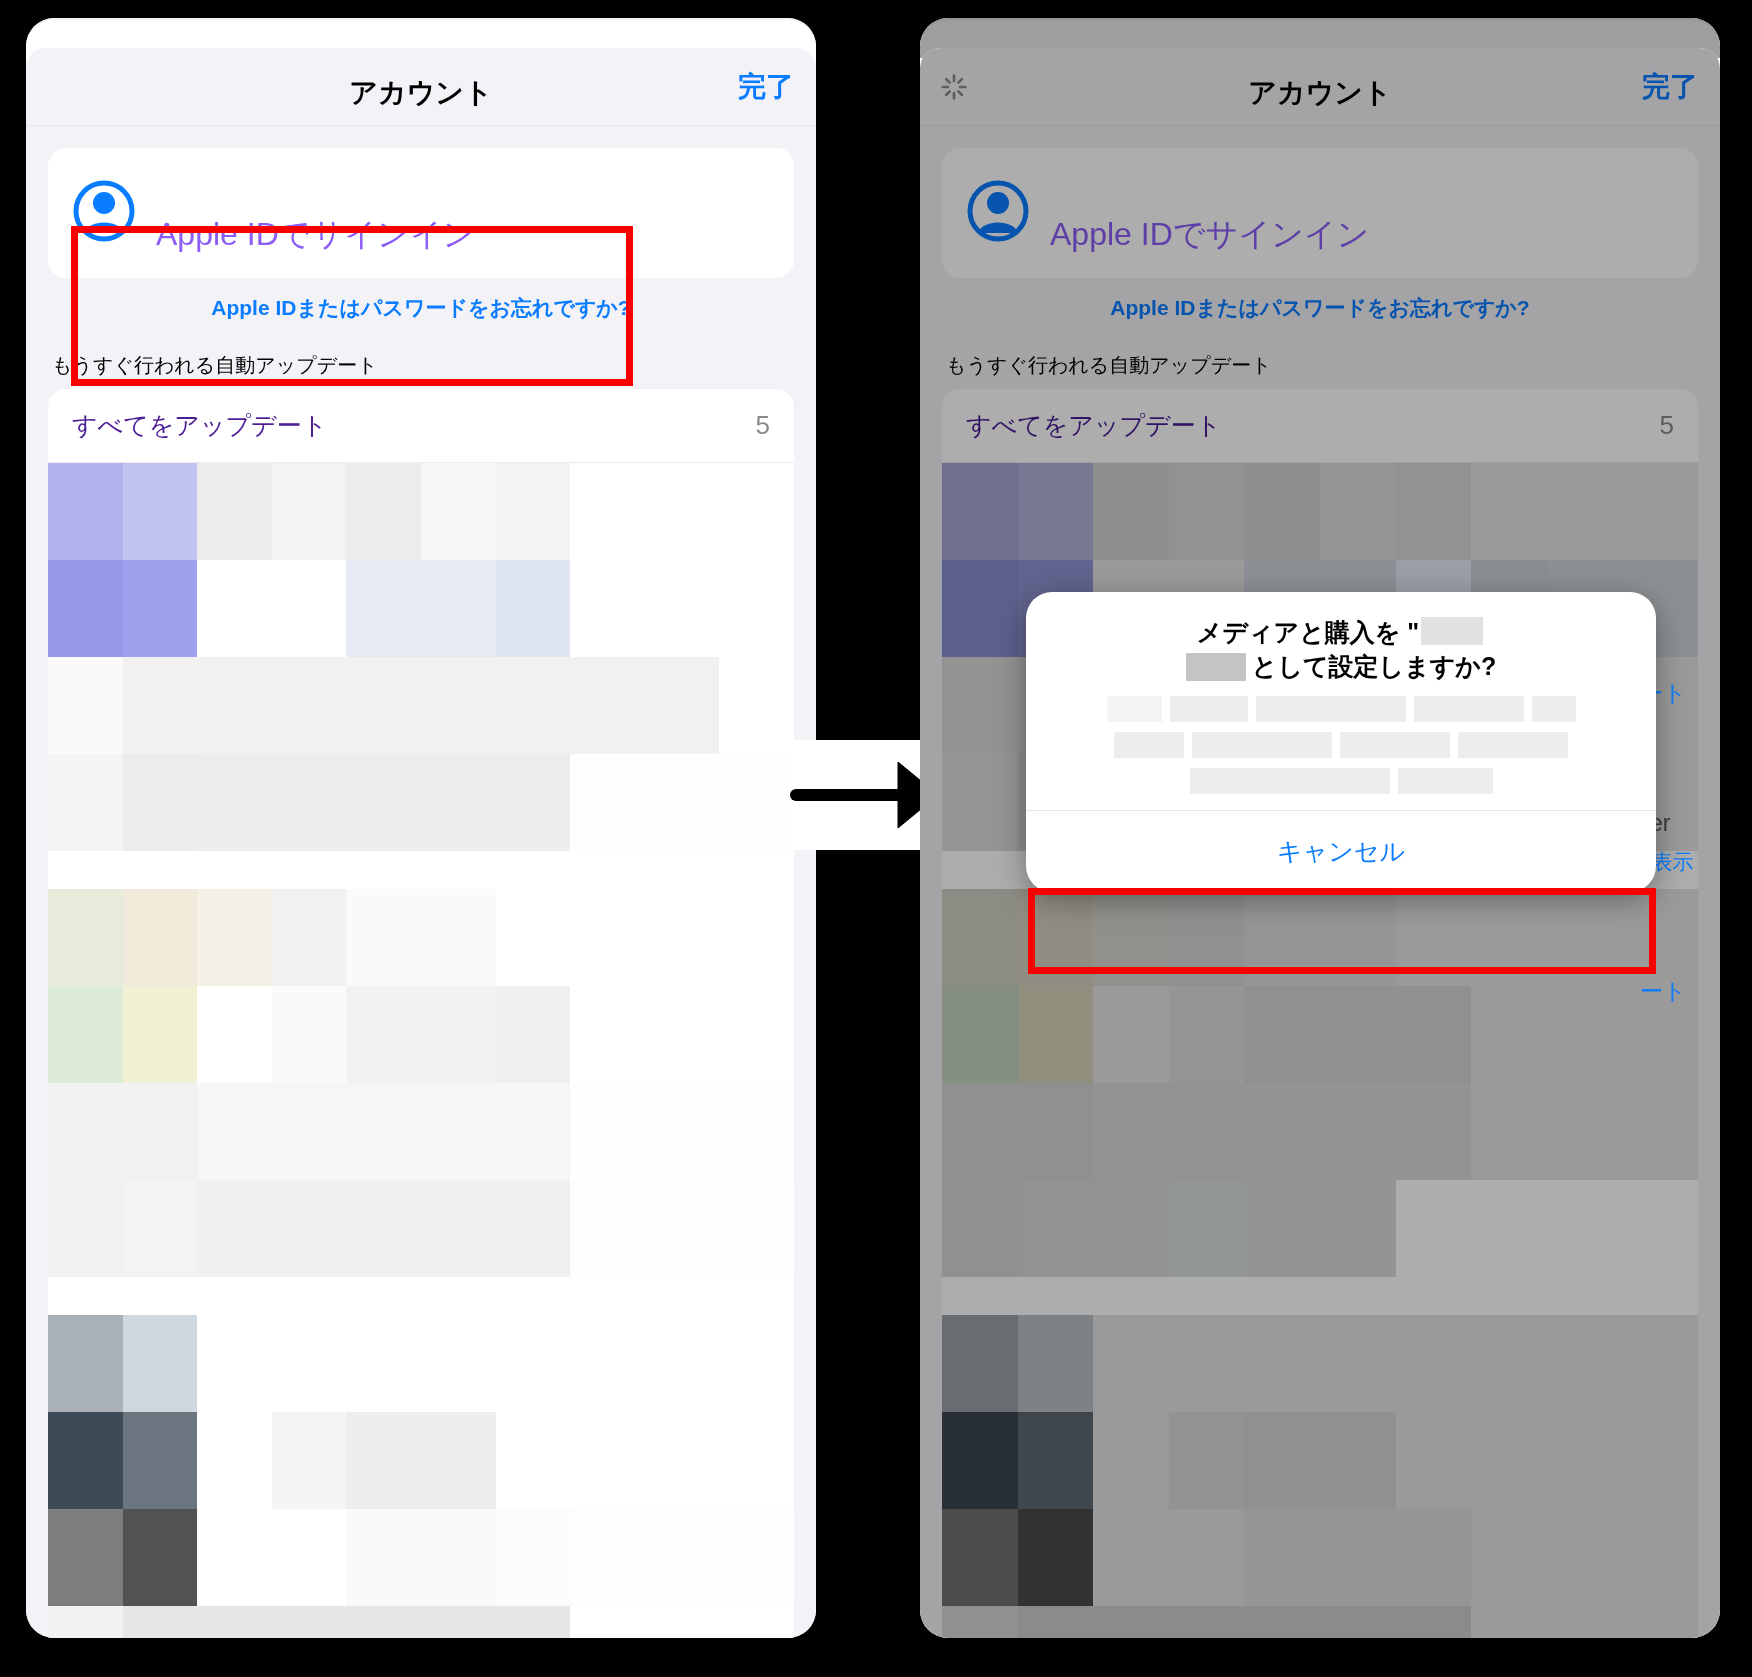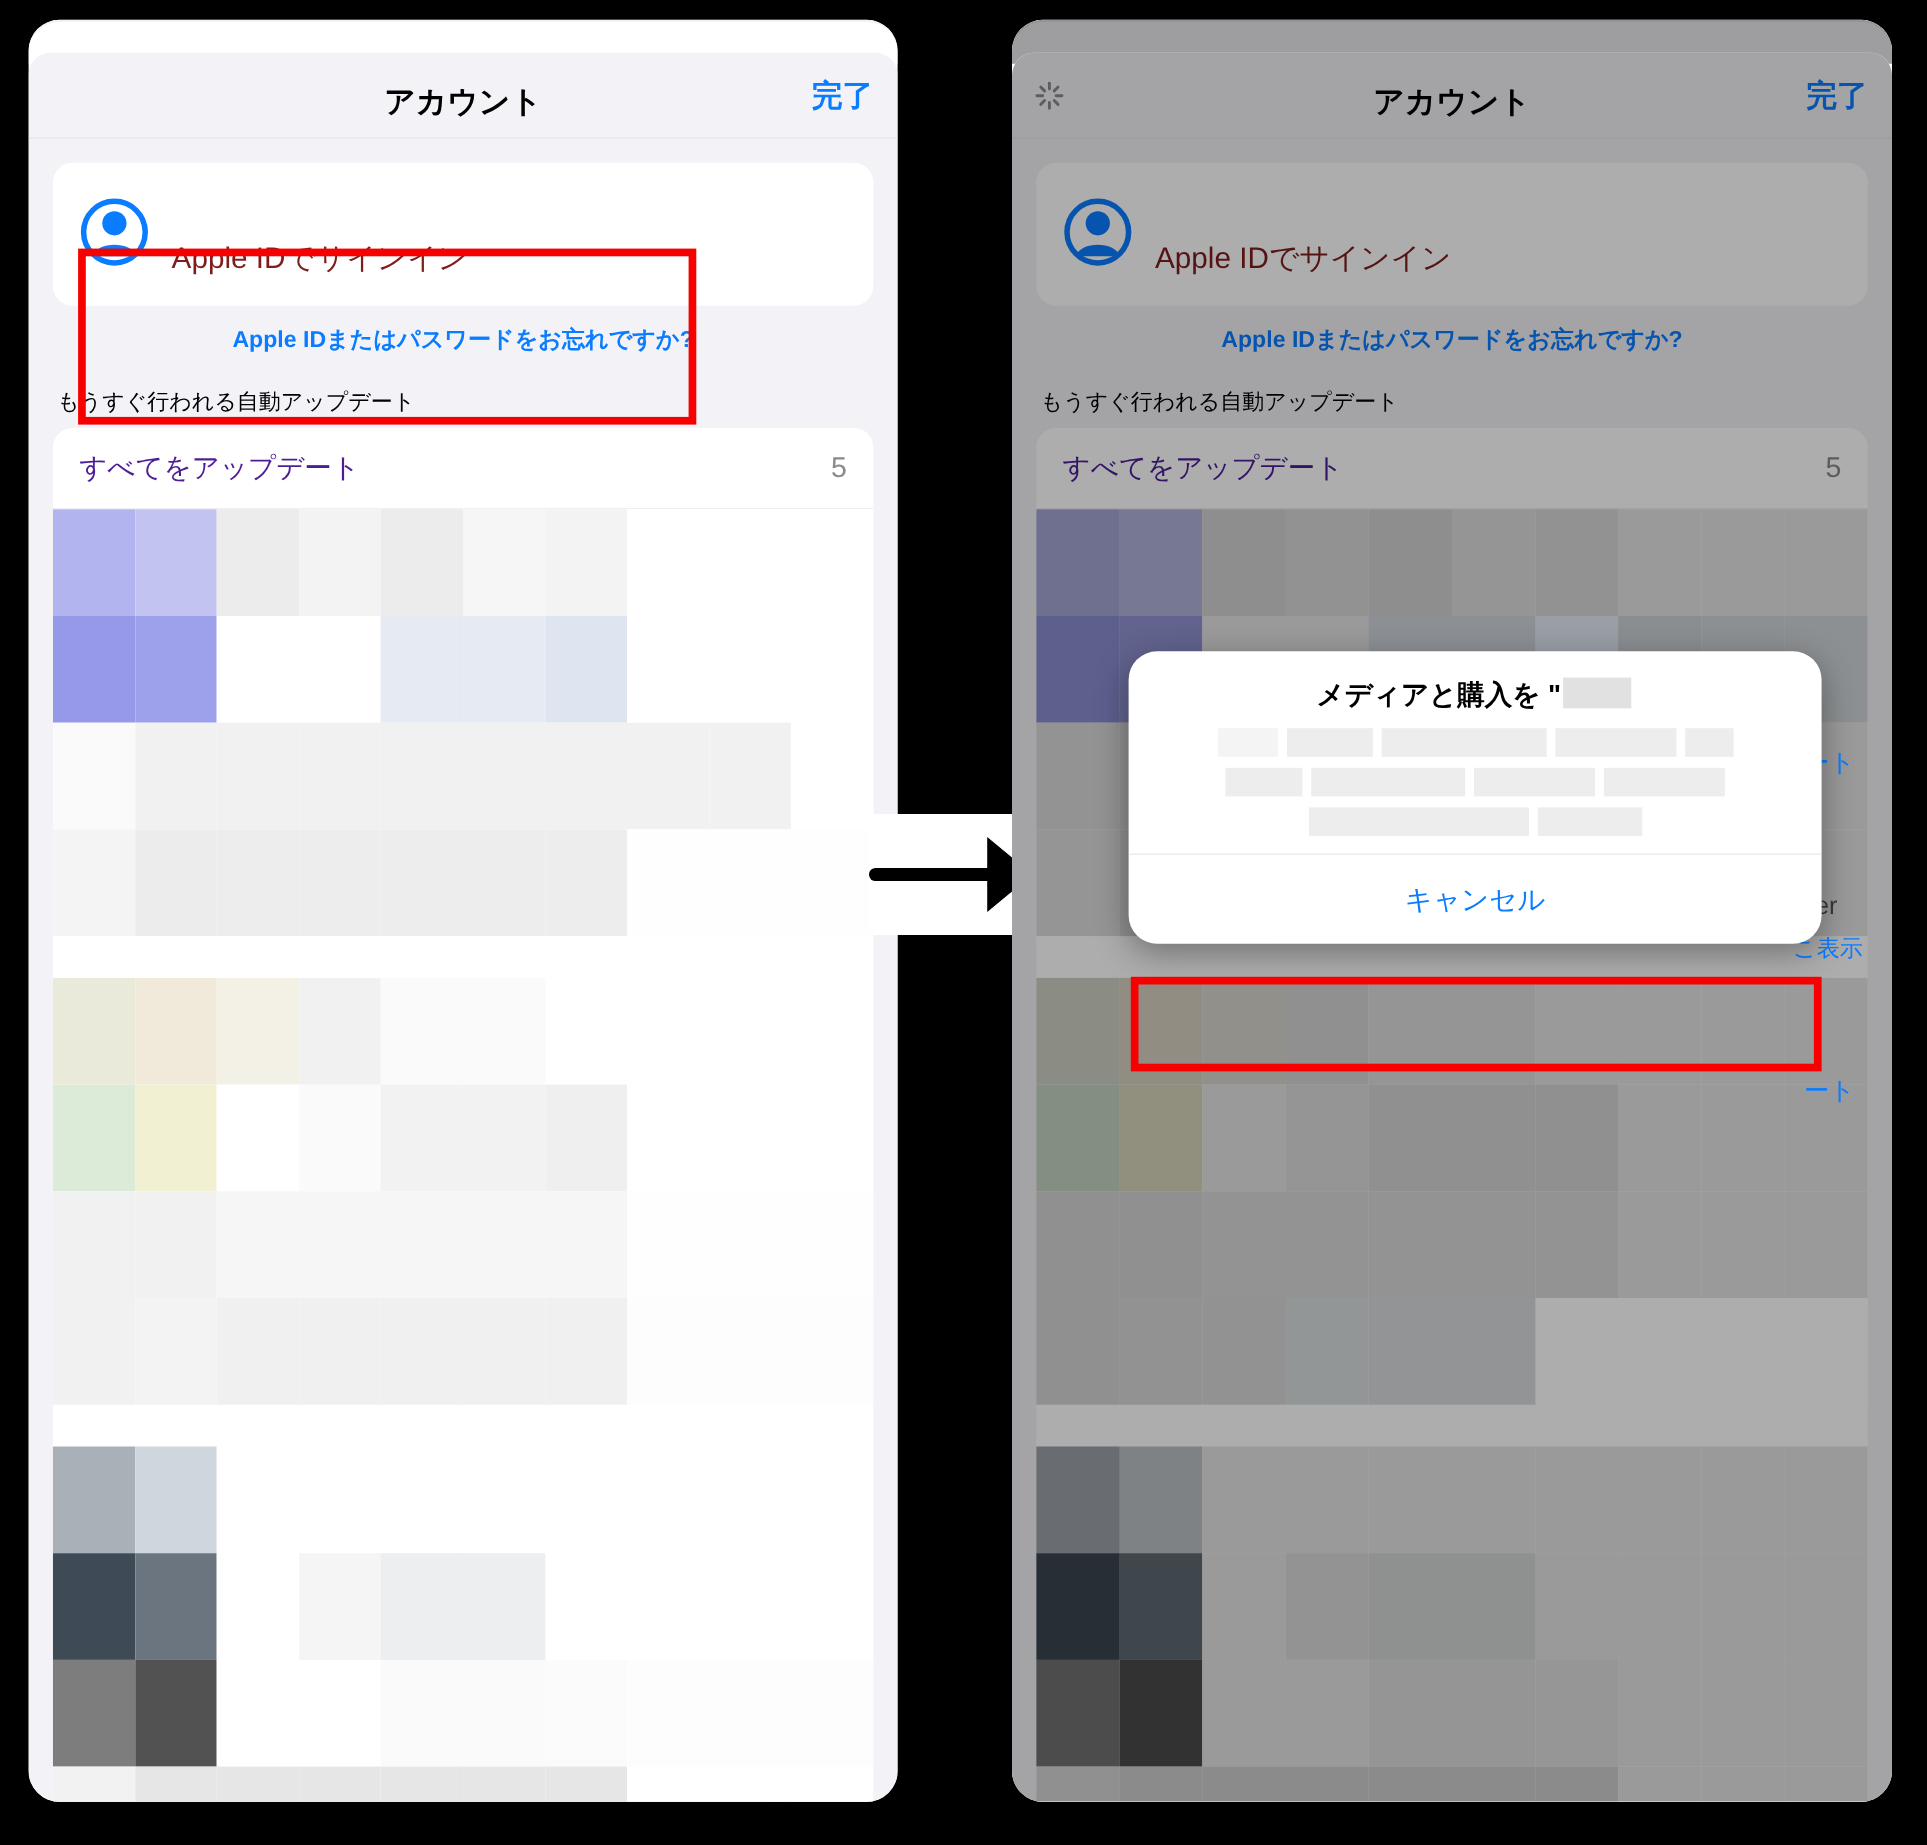--- a/index.html
+++ b/index.html
@@ -52,21 +52,21 @@
     width: 28px; height: 28px;
   }
   .spinner svg { width: 28px; height: 28px; stroke:#888; }
   .scroll { padding: 22px 22px 0 22px; }
   .card {
     background: #fff; border-radius: 18px; padding: 36px 24px;
     display: flex; align-items: center; gap: 20px;
     height: 130px;
   }
   .avatar-icon svg { width: 64px; height: 64px; }
-  .card-text { color:#7f1d1d; font-size: 27px; margin-top: 43px; }
+  .card-text { color:#8b5cf6; font-size: 32px; margin-top: 43px; }
   .forgot {
     text-align: center; margin: 16px 0 30px 0;
     color:#0a7cff; font-size: 21px; font-weight: bold;
   }
   .section-label { color:#000000; font-size: 20px; padding: 0 4px 10px 4px; }
   .update-card { background:#fff; border-radius:18px; overflow:hidden; }
   .update-header {
     display:flex; align-items:center; justify-content:space-between;
     padding: 20px 24px; border-bottom:1px solid #ececf0;
     font-size: 25px;
@@ -529,20 +529,24 @@
       <div class="dim"></div>
 
       <div class="peek" style="left:720px; top:630px;">ート</div>
       <div class="peek" style="left:730px; top:762px; color:#3a3a3c;">er</div>
       <div class="peek" style="left:710px; top:800px; font-size:21px;">こ表示</div>
       <div class="peek" style="left:720px; top:928px;">ート</div>
 
       <div class="modal">
         <div class="title">
           <div><span>メディアと購入を "</span><span class="blank1"></span></div>
+          <div class="title-line2">
+              <span class="blank2"></span>
+              <span>として設定しますか?</span>
+            </div>
         </div>
         <div class="body">
           <div class="body-row">
               <span style="width:55px;background:#f4f4f4"></span>
               <span style="width:78px"></span>
               <span style="width:150px"></span>
               <span style="width:110px"></span>
               <span style="width:44px"></span>
             </div>
           <div class="body-row">

